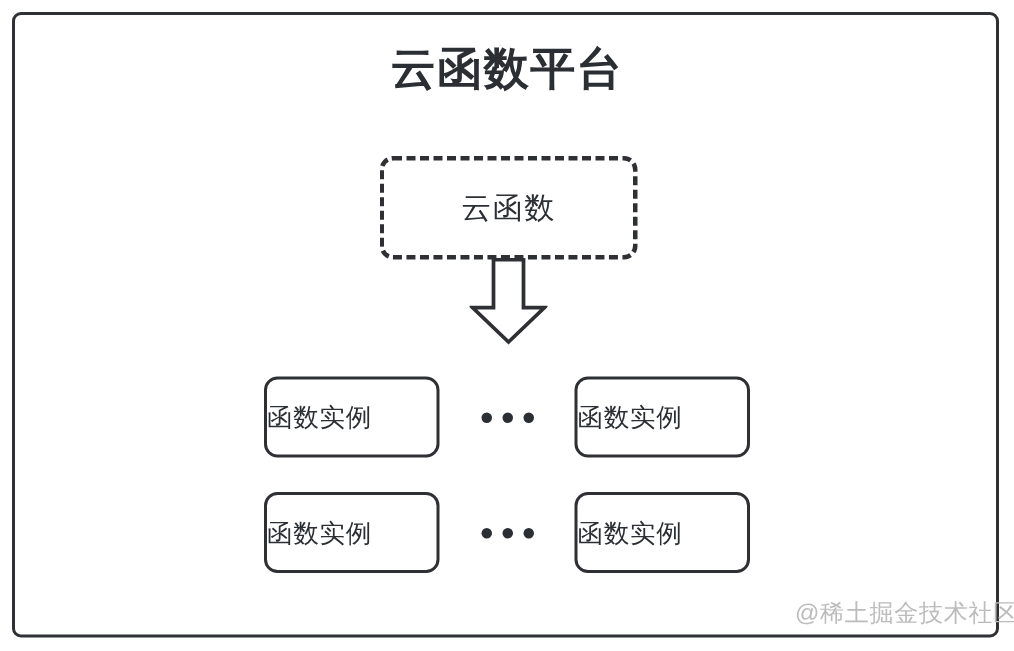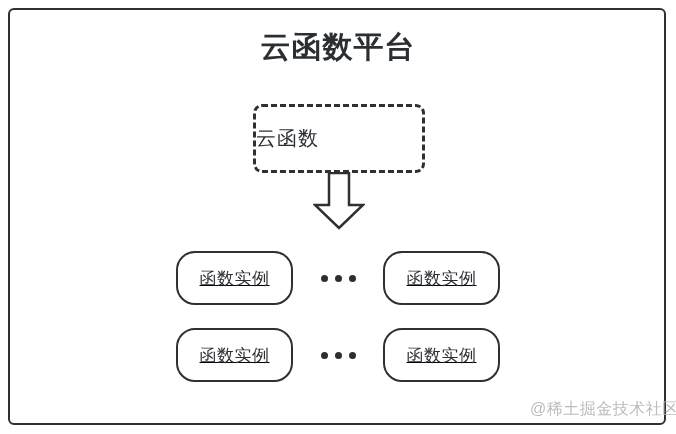--- a/index.html
+++ b/index.html
@@ -48,20 +48,21 @@
     left: 253px;
     top: 104px;
     width: 172px;
     height: 69px;
     box-sizing: border-box;
     border: 3px dashed #2e3033;
     border-radius: 9px;
     background: #ffffff;
     display: flex;
     align-items: center;
+    justify-content: center;
   }
   #cloud-function-box .box-label {
     font-size: 20px;
     color: #2b2f33;
     letter-spacing: 1px;
   }
   
   #flow-arrow {
     position: absolute;
     left: 313px;
@@ -79,26 +80,24 @@
     align-items: center;
     justify-content: space-between;
   }
   #instance-row-1 { top: 251px; }
   #instance-row-2 { top: 328px; }
   .instance-box {
     width: 117px;
     height: 54px;
     box-sizing: border-box;
     border: 2.5px solid #2e3033;
-    border-radius: 19px;
+    border-radius: 9px;
     background: #ffffff;
     display: flex;
     align-items: center;
-    justify-content: center;
-    text-decoration: underline;
   }
   .instance-box .box-label {
     font-size: 17px;
     color: #2b2f33;
     letter-spacing: 0.5px;
   }
   .ellipsis {
     display: flex;
     align-items: center;
     justify-content: center;

